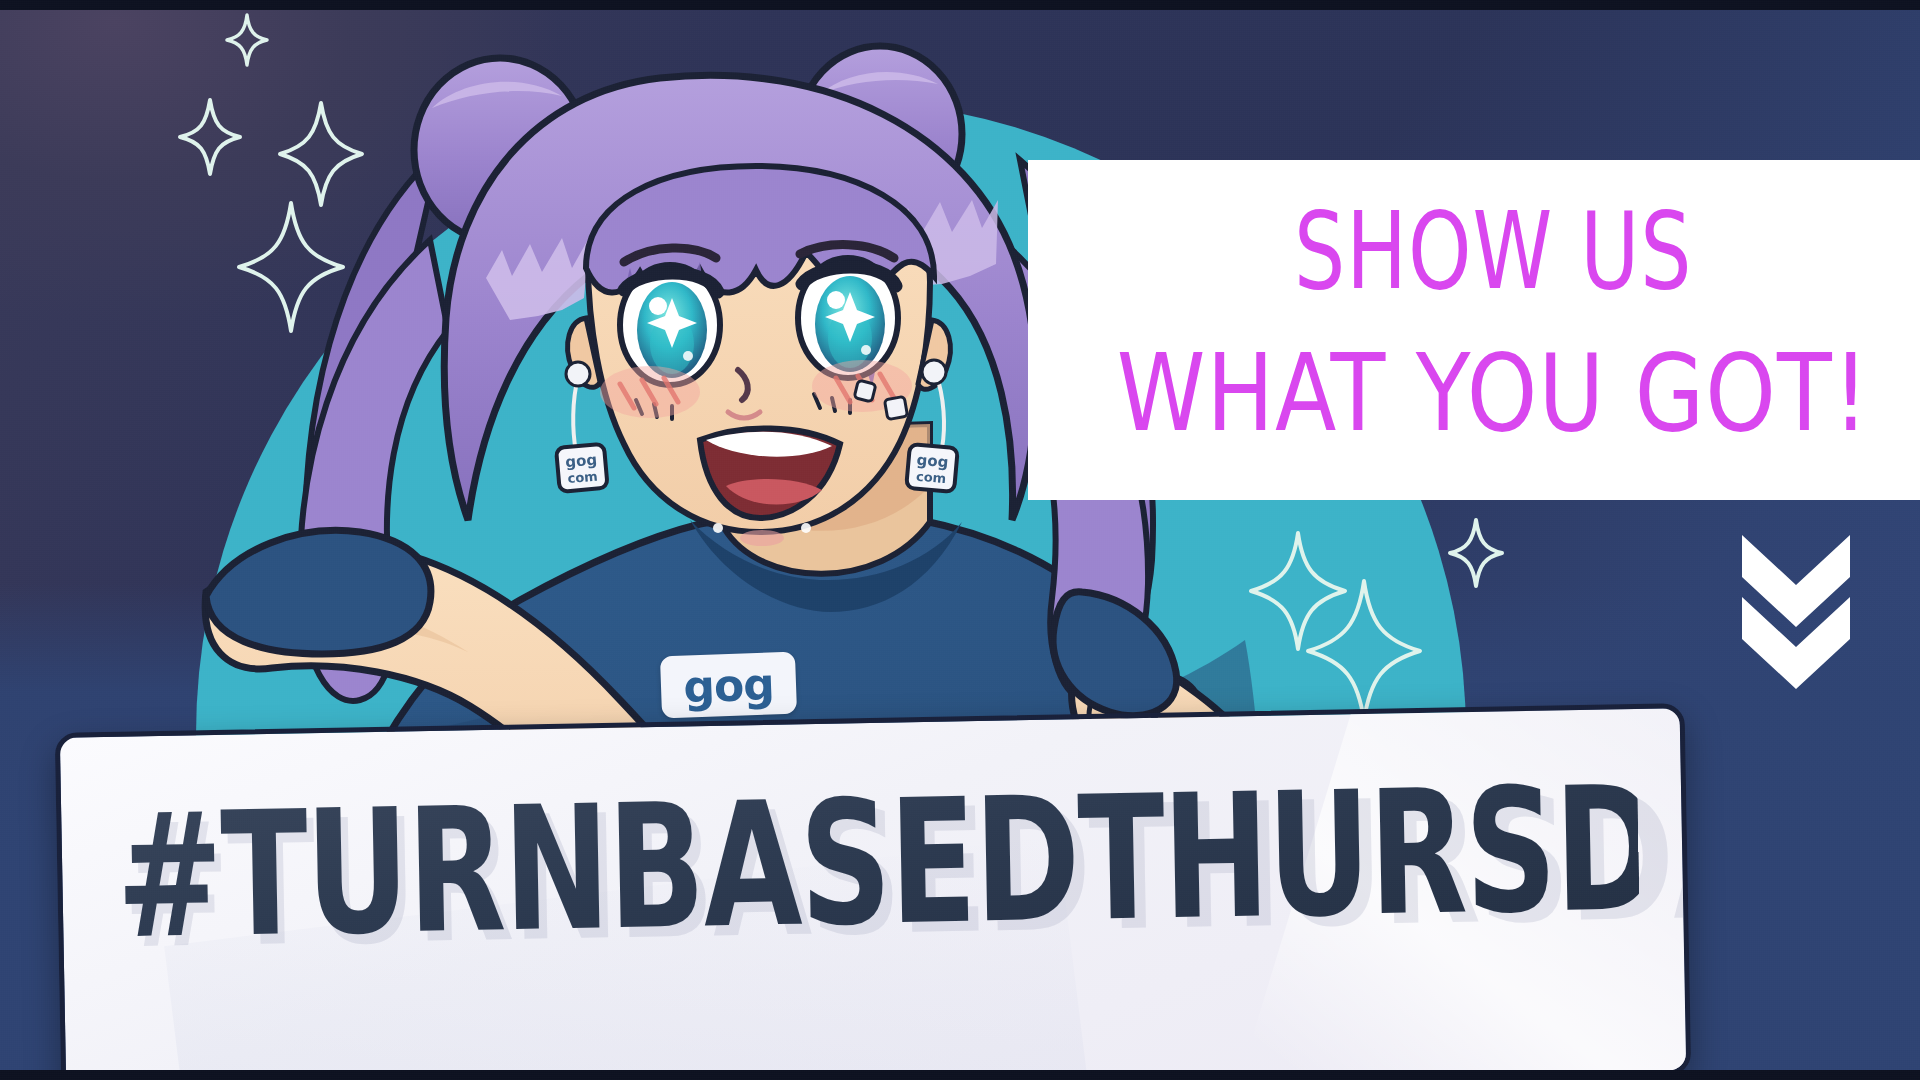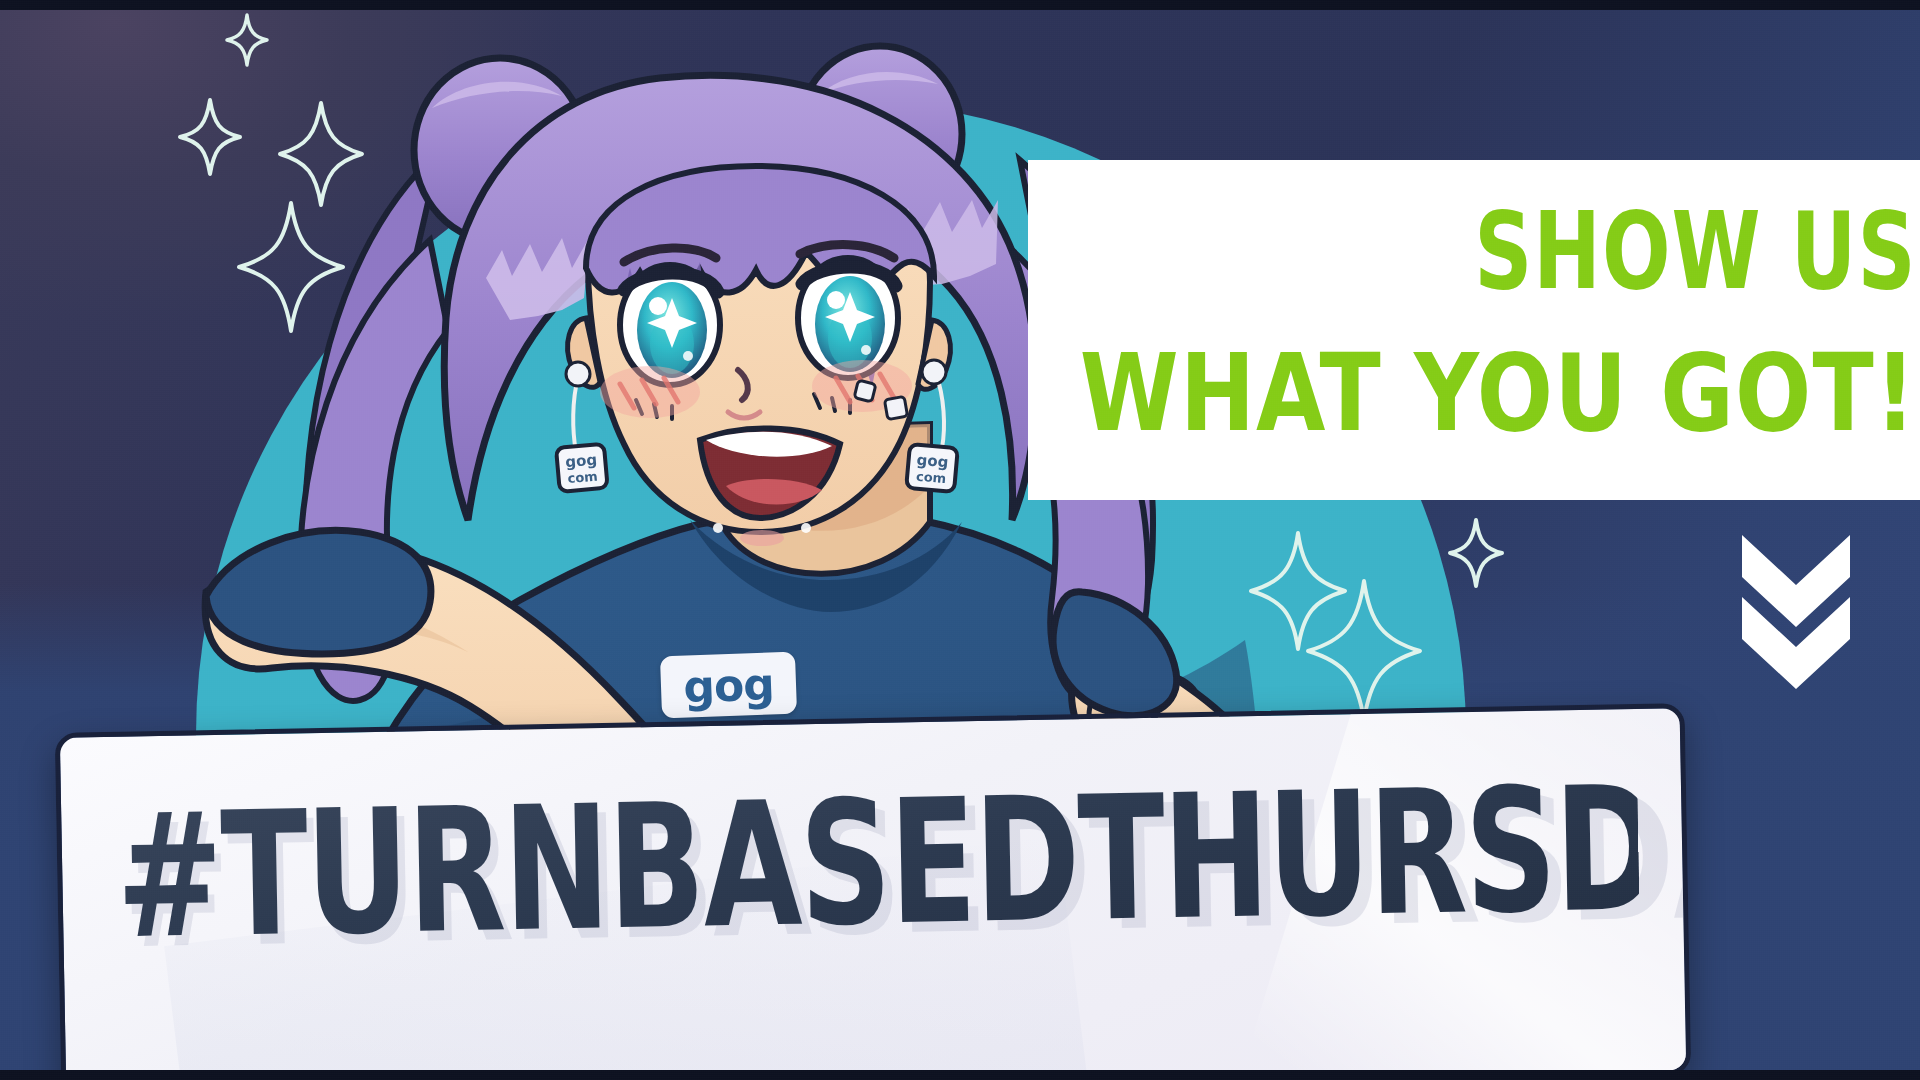--- a/index.html
+++ b/index.html
@@ -23,21 +23,21 @@
       background:#3cb3c8;}
 
   
   .star{position:absolute;}
   .star svg{display:block;overflow:visible;}
 
   
   .bubble{position:absolute;background:#ffffff;}
   #bubble-body{left:1028px;top:160px;width:892px;height:340px;}
   #bubble-text{position:absolute;left:1070px;top:200px;width:830px;
-      color:#84cc16;font-weight:700;letter-spacing:1px;line-height:.96;text-align:right;}
+      color:#d946ef;font-weight:400;letter-spacing:1px;line-height:.96;text-align:center;}
   #bubble-text .l1{font-size:88px;display:block;transform:scaleY(1.22) scaleX(1.02);transform-origin:left top;
       font-family:"DejaVu Sans",sans-serif;font-stretch:condensed;}
   #bubble-text .l2{font-size:88px;display:block;margin-top:58px;transform:scaleY(1.22) scaleX(1.02);transform-origin:left top;
       font-family:"DejaVu Sans",sans-serif;}
   .chevrons{position:absolute;left:1736px;top:535px;}
 
   
   .char{position:absolute;left:0;top:0;width:1920px;height:1080px;}
 
   

